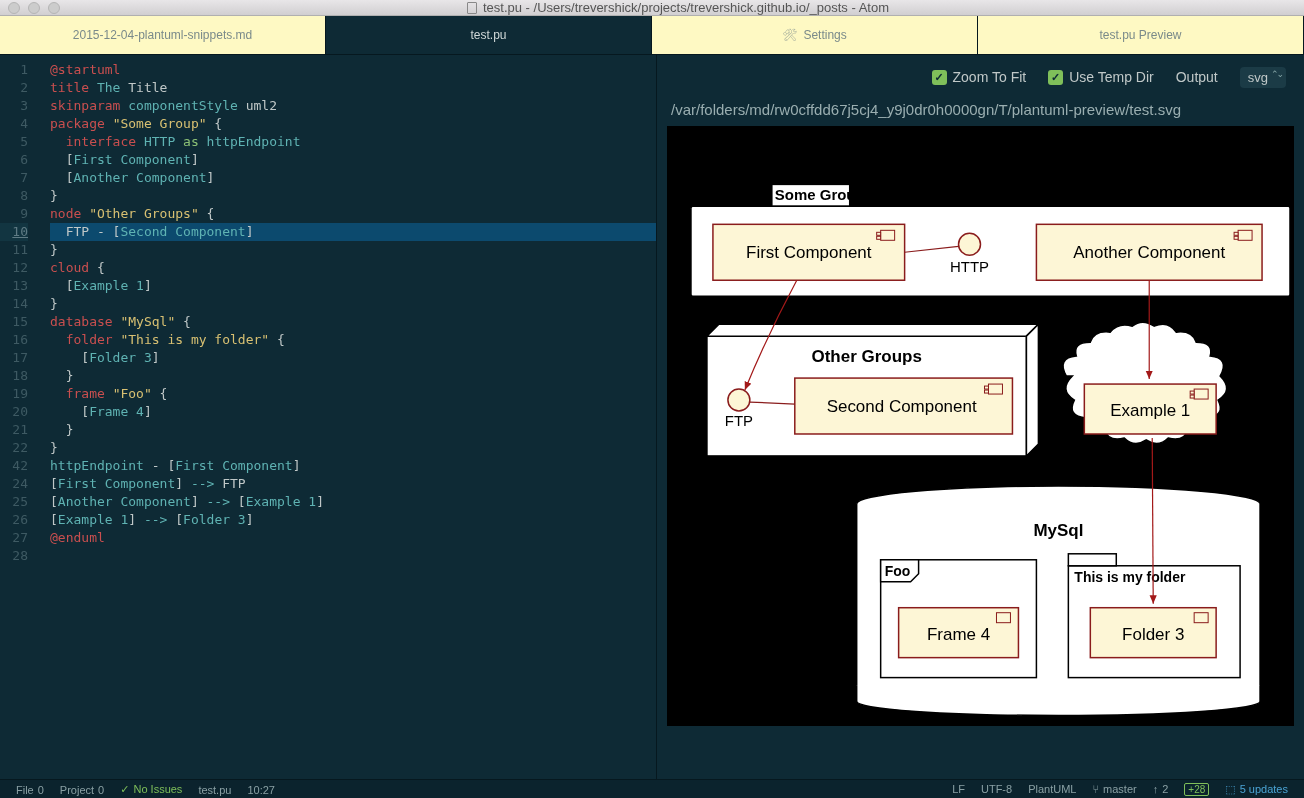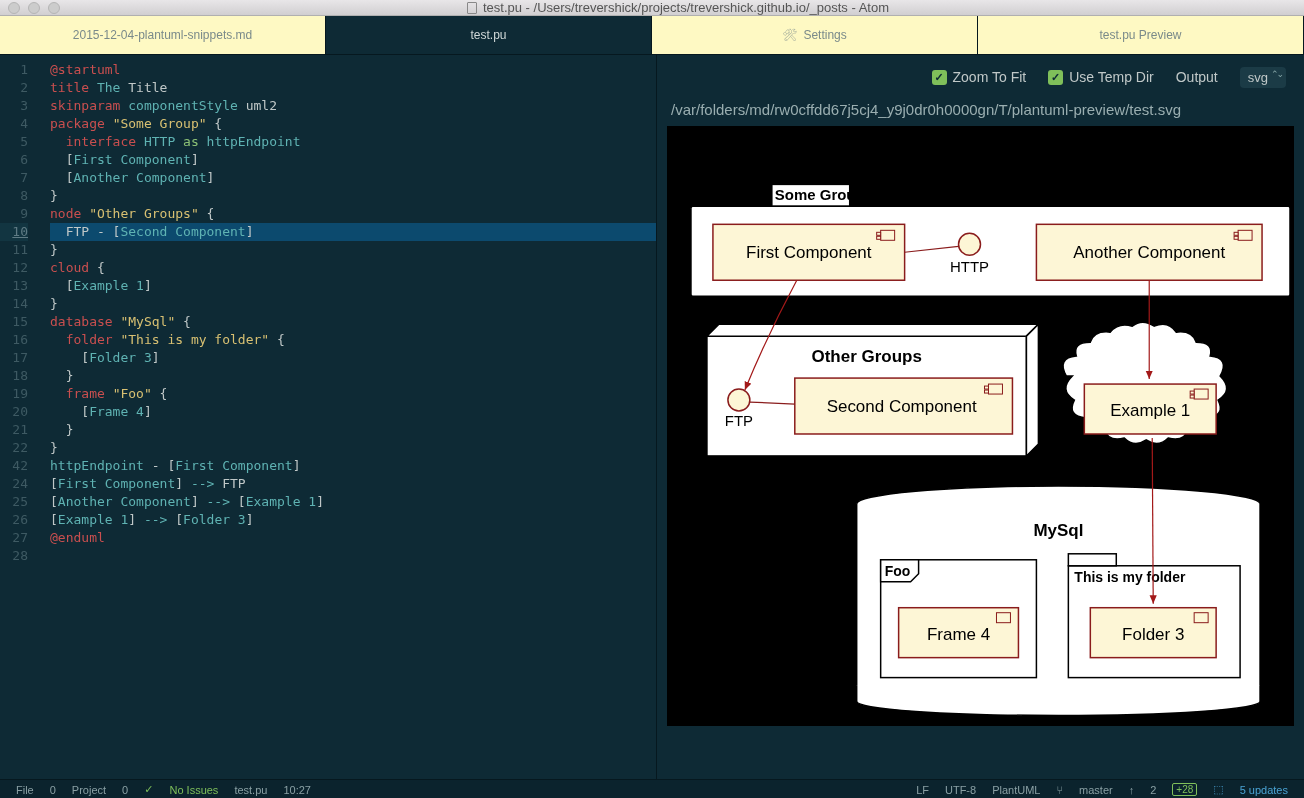--- a/index.html
+++ b/index.html
@@ -97,21 +97,21 @@
 .status-bar {
   height: 20px;
   background: #0b232d;
   display: flex;
   align-items: center;
   font-size: 11px;
   color: #8aa0a4;
   padding: 0 8px;
   border-top: 1px solid #06181f;
 }
-.status-bar .seg { padding: 0 8px; display: flex; align-items: flex-end; gap: 16px; }
+.status-bar .seg { padding: 0 8px; display: flex; align-items: flex-start; gap: 4px; }
 .status-bar .right { margin-left: auto; display: flex; }
 .status-bar .good { color: #7fbf5a; }
 .badge { border: 1px solid #7fbf5a; color: #7fbf5a; padding: 0 3px; border-radius: 2px; font-size: 10px; }
 </style>
 </head>
 <body>
 
 <div class="title-bar">
   <div class="traffic-lights">
     <span class="tl"></span>

